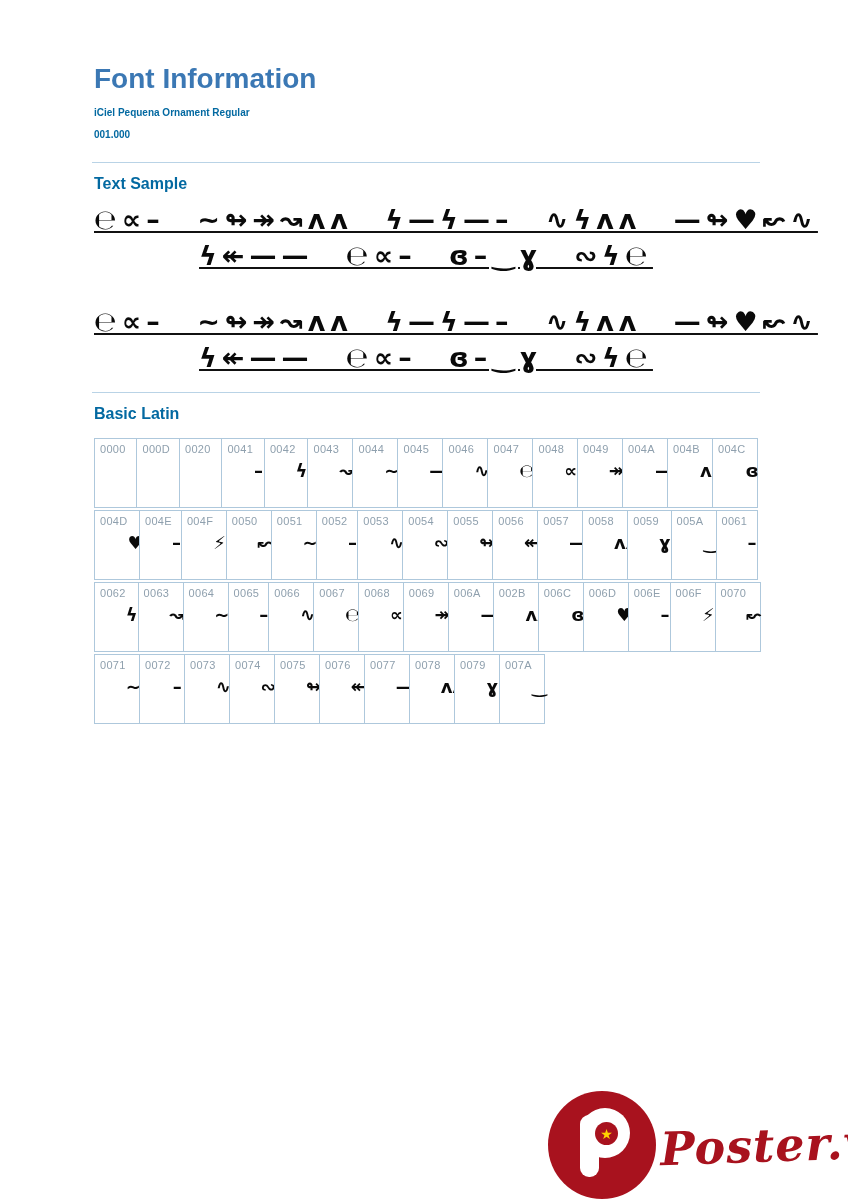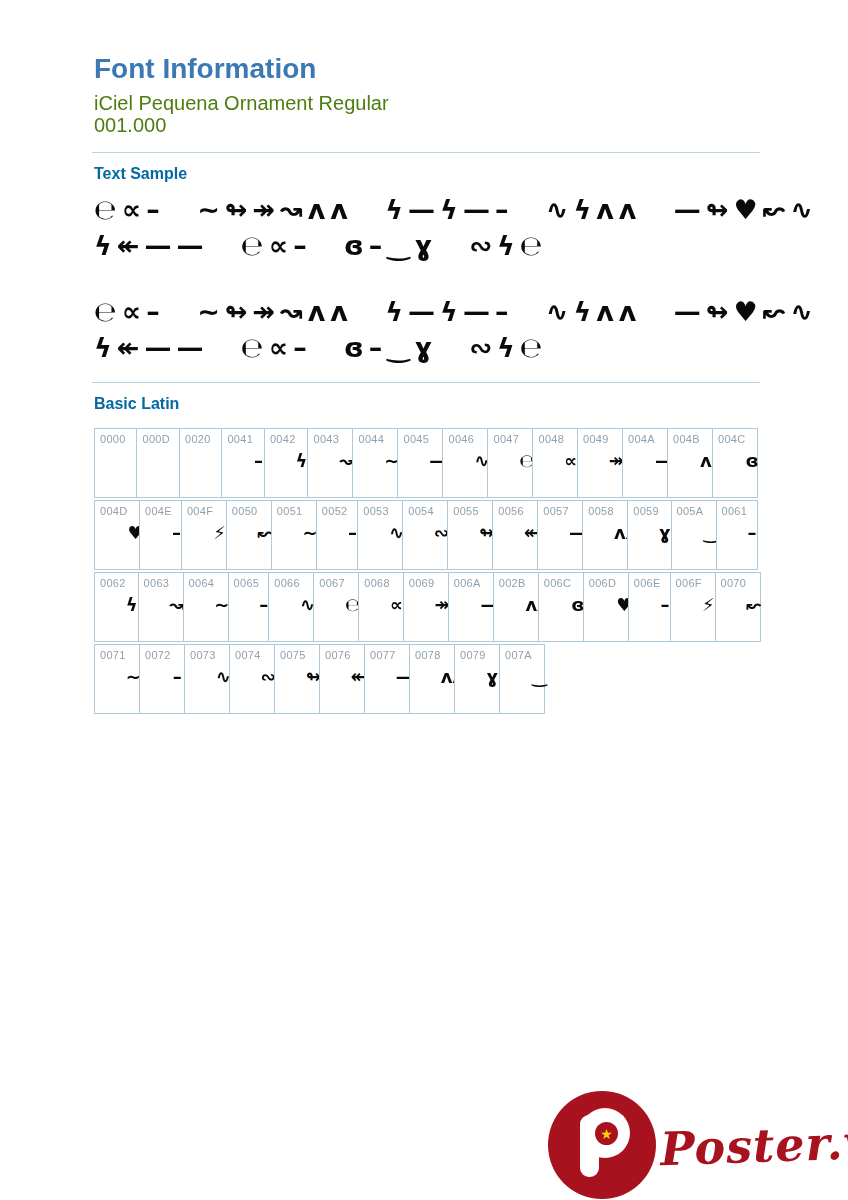--- a/index.html
+++ b/index.html
@@ -1,25 +1,25 @@
 <!DOCTYPE html>
 <html><head>
 <meta charset="utf-8">
 <style>
   html,body{margin:0;padding:0;background:#ffffff;}
   .page{
     position:relative;width:848px;height:1200px;background:#ffffff;overflow:hidden;
     font-family:"Liberation Sans",sans-serif;color:#111;
   }
-  .content{position:absolute;left:94px;top:54px;width:664px;}
+  .content{position:absolute;left:94px;top:64px;width:664px;}
   h1{margin:0;font-size:28px;line-height:30px;font-weight:bold;color:#3b78b4;}
-  .meta{margin-top:8px;font-size:20px;line-height:22px;font-weight:normal;color:#4d7c0f;}
+  .meta{margin-top:8px;font-size:10px;line-height:22px;font-weight:bold;color:#0369a1;}
   .divider{border:0;border-top:1px solid #b9d3e6;margin:16px 0 0 0;width:668px;margin-left:-2px;}
   h2{margin:11px 0 0 0;font-size:16px;line-height:20px;font-weight:bold;color:#0369a1;}
-  .sample-block{margin-top:8px;}
+  .sample-block{margin-top:8px;text-align:center;text-decoration:underline;}
   .sample-block.second{margin-top:30px;}
   .sample-line{
     font-family:"DejaVu Sans",sans-serif;font-weight:bold;font-size:27px;line-height:36px;
     letter-spacing:5px;word-spacing:18px;color:#0a0a0a;white-space:nowrap;
   }
   .glyph-table{margin-top:14px;}
   .glyph-row{display:flex;margin-bottom:2px;}
   .glyph-cell{
     box-sizing:border-box;width:46px;height:70px;border:1px solid #aec8dc;background:#ffffff;
     margin-left:-1px;display:flex;flex-direction:row;

